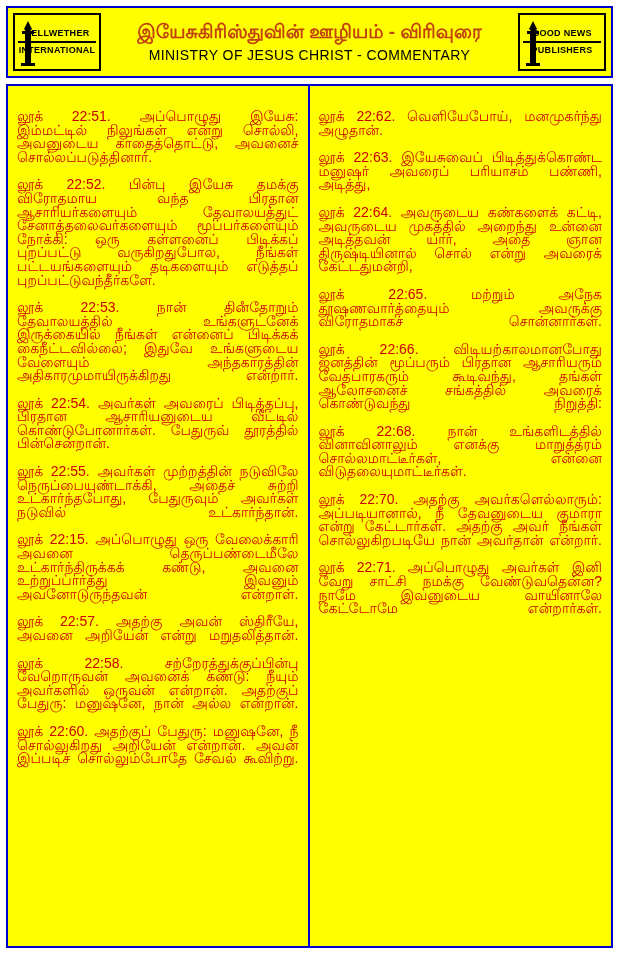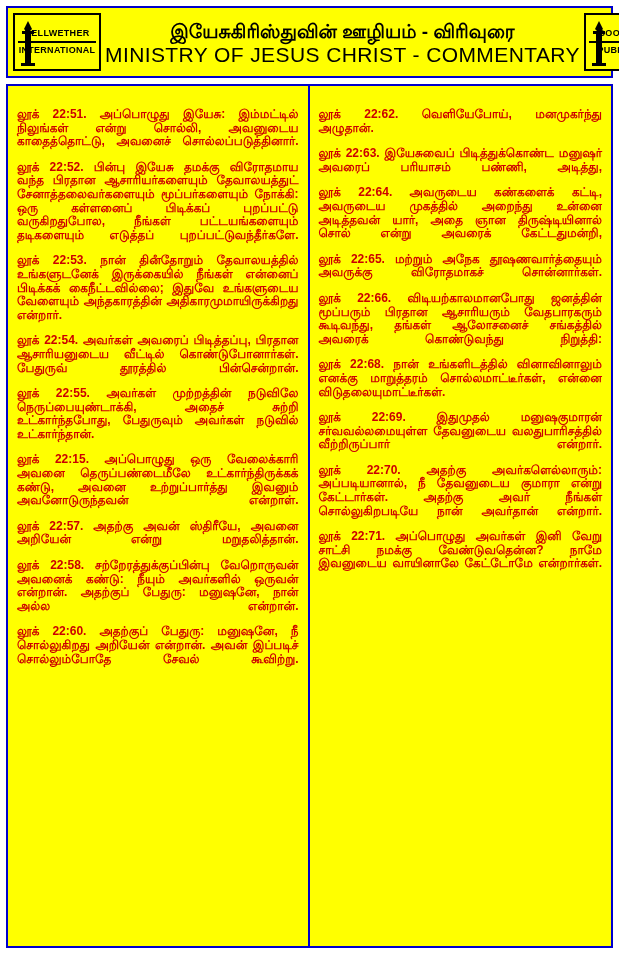--- a/index.html
+++ b/index.html
@@ -73,26 +73,26 @@
     height: 46px;
   }
   .header-titles {
     flex: 1 1 auto;
     text-align: center;
     padding: 0 4px;
   }
   .title-ta {
     font-size: 19px;
     font-weight: bold;
-    color: #000000;
+    color: #c2410c;
     line-height: 26px;
     white-space: nowrap;
   }
   .title-en {
-    font-size: 21px;
+    font-size: 14px;
     color: #000000;
     line-height: 20px;
     letter-spacing: 0.4px;
     white-space: nowrap;
   }
 
   
   .body-frame {
     position: absolute;
     left: 6px;
@@ -107,26 +107,26 @@
   .col {
     box-sizing: border-box;
     padding: 10px 9px 8px 9px;
     width: 50%;
   }
   .col-left {
     border-right: 2px solid #0000cc;
   }
   .verse {
     color: #cc0000;
-    font-size: 12px;
+    font-size: 14px;
     line-height: 13.6px;
     text-align: justify;
     text-align-last: justify;
     margin-bottom: 11px;
-    font-weight: bold;
+    font-weight: normal;
     word-spacing: 1px;
   }
   .verse:last-child {
     margin-bottom: 0;
   }
 </style>
 </head>
 <body>
 
 <div class="page">
@@ -178,20 +178,19 @@
       <p class="verse">லூக் 22:60. அதற்குப் பேதுரு: மனுஷனே, நீ சொல்லுகிறது அறியேன் என்றான். அவன் இப்படிச் சொல்லும்போதே சேவல் கூவிற்று.</p>
     </div>
 
     <div class="col col-right">
       <p class="verse">லூக் 22:62. வெளியேபோய், மனமுகர்ந்து அழுதான்.</p>
       <p class="verse">லூக் 22:63. இயேசுவைப் பிடித்துக்கொண்ட மனுஷர் அவரைப் பரியாசம் பண்ணி, அடித்து,</p>
       <p class="verse">லூக் 22:64. அவருடைய கண்களைக் கட்டி, அவருடைய முகத்தில் அறைந்து உன்னை அடித்தவன் யார், அதை ஞான திருஷ்டியினால் சொல் என்று அவரைக் கேட்டதுமன்றி,</p>
       <p class="verse">லூக் 22:65. மற்றும் அநேக தூஷணவார்த்தையும் அவருக்கு விரோதமாகச் சொன்னார்கள்.</p>
       <p class="verse">லூக் 22:66. விடியற்காலமானபோது ஜனத்தின் மூப்பரும் பிரதான ஆசாரியரும் வேதபாரகரும் கூடிவந்து, தங்கள் ஆலோசனைச் சங்கத்தில் அவரைக் கொண்டுவந்து நிறுத்தி:</p>
       <p class="verse">லூக் 22:68. நான் உங்களிடத்தில் வினாவினாலும் எனக்கு மாறுத்தரம் சொல்லமாட்டீர்கள், என்னை விடுதலையுமாட்டீர்கள்.</p>
-      <p class="verse">லூக் 22:69. இதுமுதல் மனுஷகுமாரன் சர்வவல்லமையுள்ள தேவனுடைய வலதுபாரிசத்தில் வீற்றிருப்பார் என்றார்.</p>
       <p class="verse">லூக் 22:70. அதற்கு அவர்களெல்லாரும்: அப்படியானால், நீ தேவனுடைய குமாரா என்று கேட்டார்கள். அதற்கு அவர் நீங்கள் சொல்லுகிறபடியே நான் அவர்தான் என்றார்.</p>
       <p class="verse">லூக் 22:71. அப்பொழுது அவர்கள் இனி வேறு சாட்சி நமக்கு வேண்டுவதென்ன? நாமே இவனுடைய வாயினாலே கேட்டோமே என்றார்கள்.</p>
     </div>
 
   </div>
 
 </div>
 
 </body></html>

